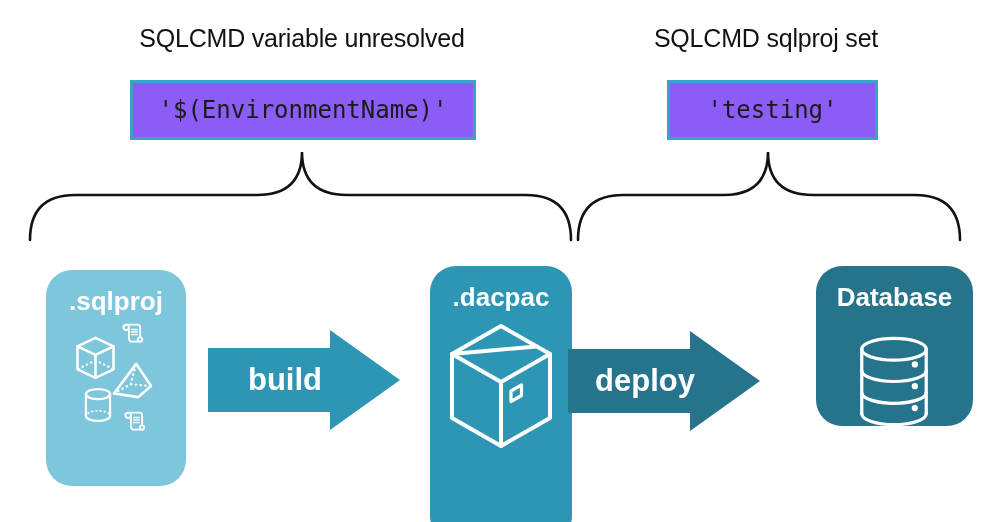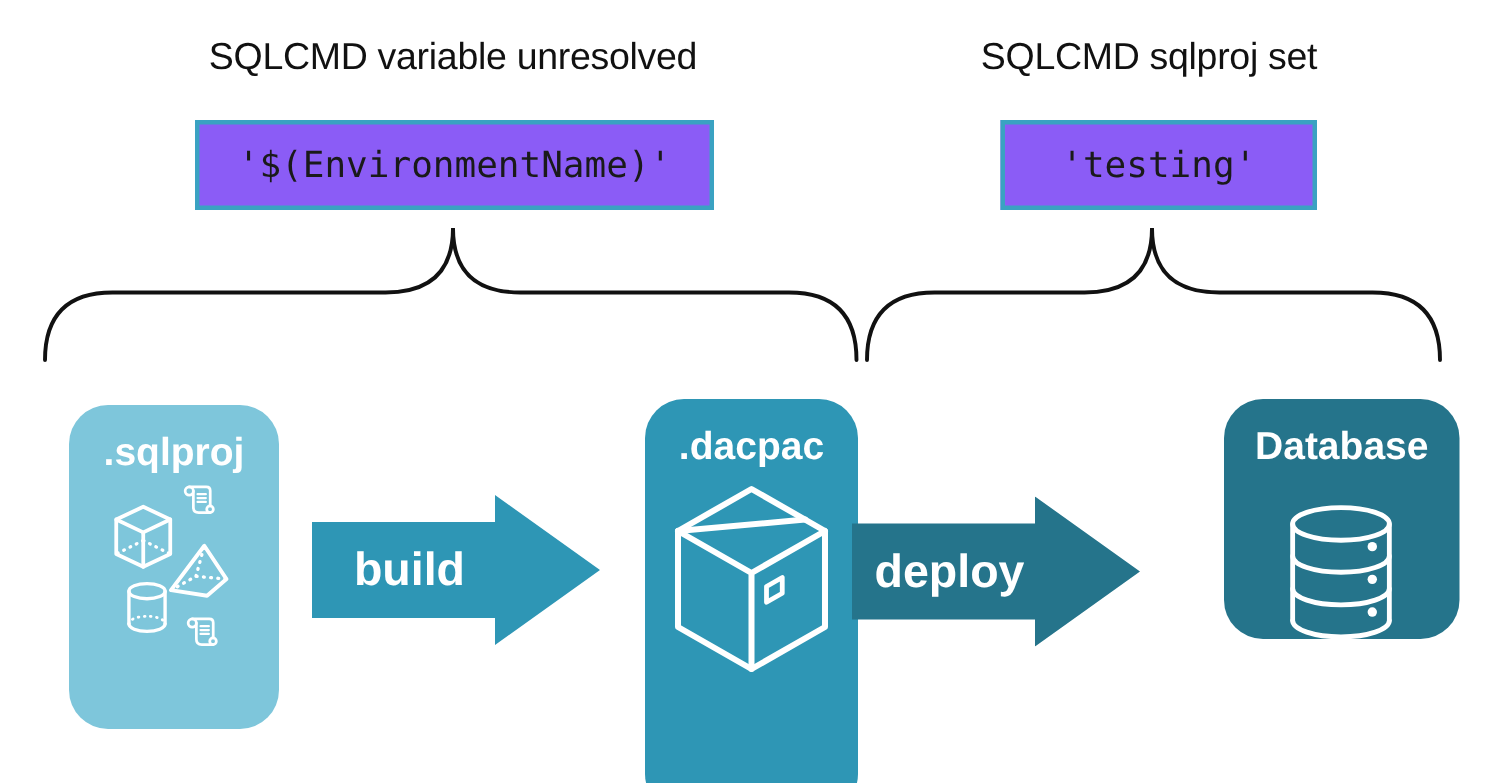--- a/index.html
+++ b/index.html
@@ -60,21 +60,21 @@
   .arrow { position:absolute; width:192px; height:100px; }
   .a-build  { left:208px; top:330px; }
   .a-deploy { left:568px; top:331px; }
   .arrow svg { position:absolute; left:0; top:0; width:100%; height:100%; }
   .a-build  svg { color:var(--c-teal); }
   .a-deploy svg { color:var(--c-dark_teal); }
   .arrow polygon { fill:currentColor; }
   .arrow-label {
     position:absolute; left:0; top:0; width:130px; height:100%;
     display:flex; align-items:center; justify-content:center;
-    color:#ffffff; font-weight:700; font-size:31px;
+    color:#ffffff; font-weight:700; font-size:31px;padding-left:12px;
   }
 </style>
 </head>
 <body>
 
 <div class="canvas">
 
   <div class="heading h-left">SQLCMD variable unresolved</div>
   <div class="heading h-right">SQLCMD sqlproj set</div>
 

